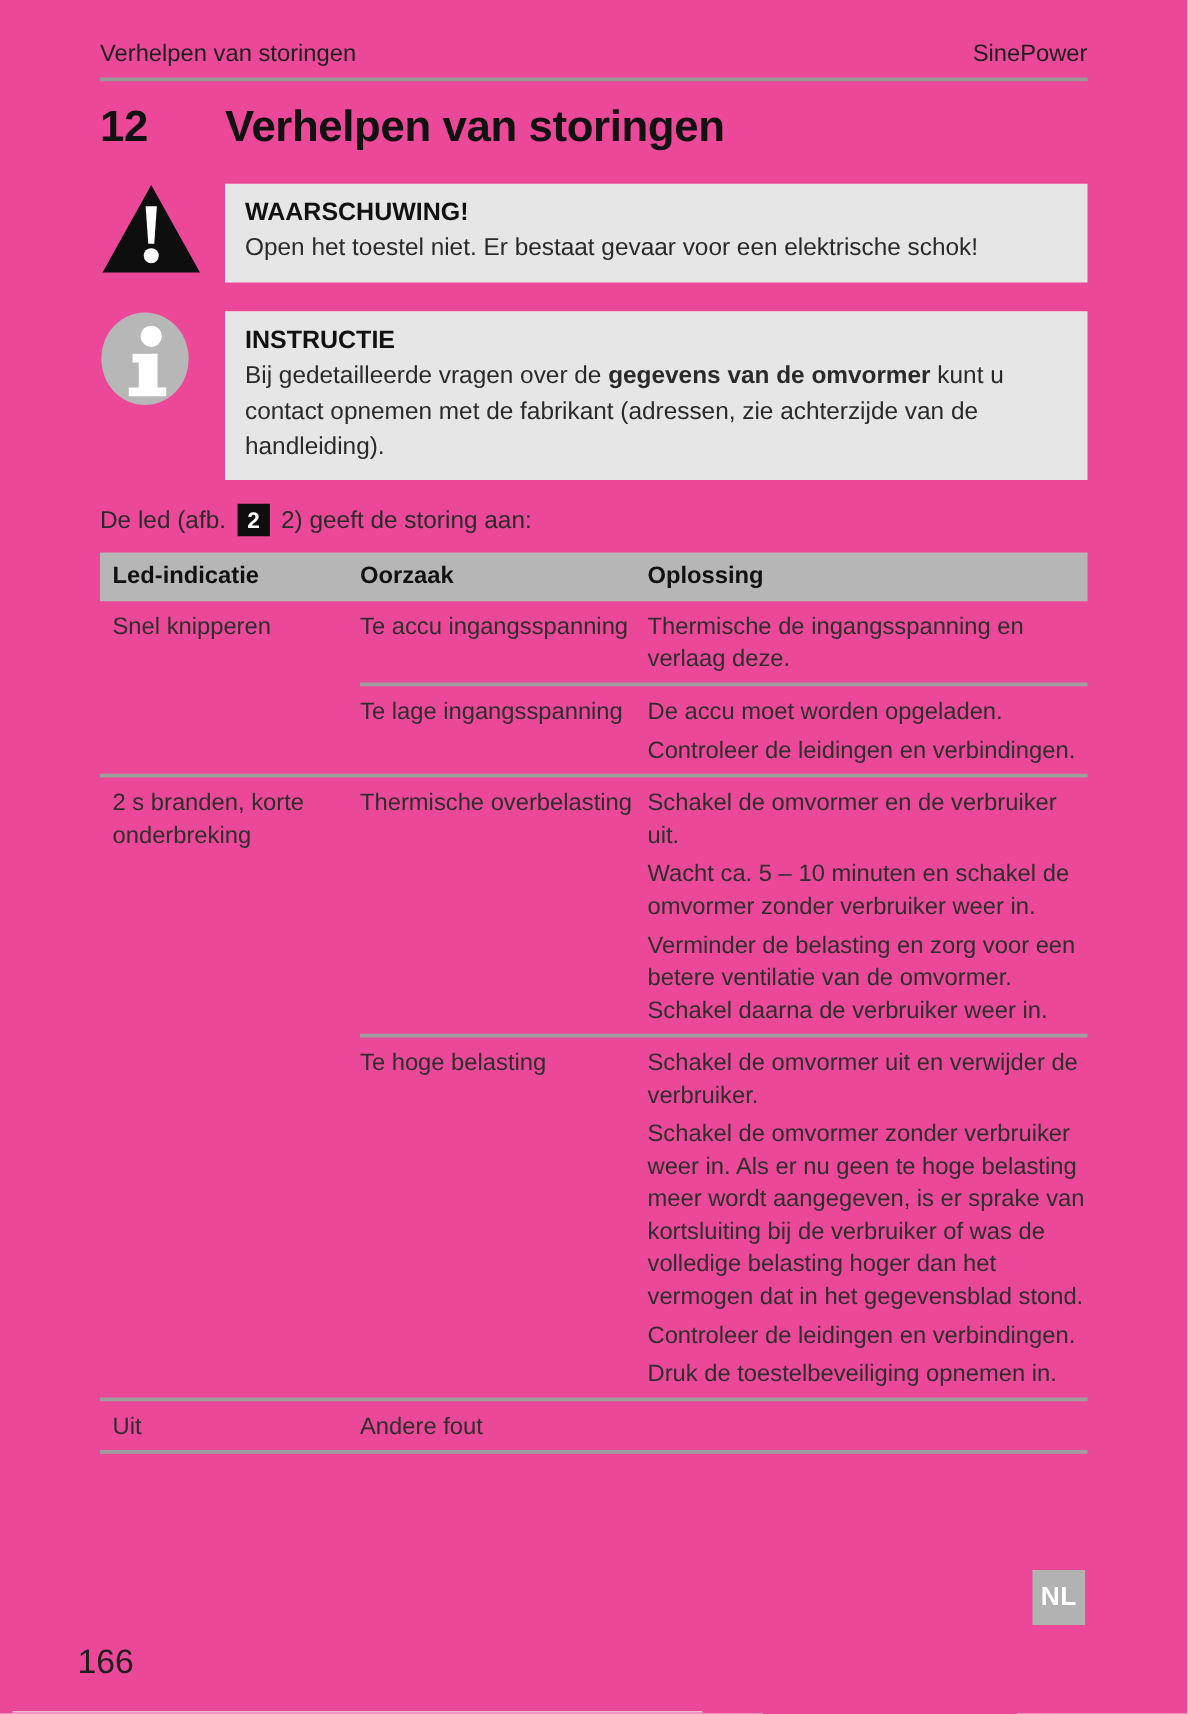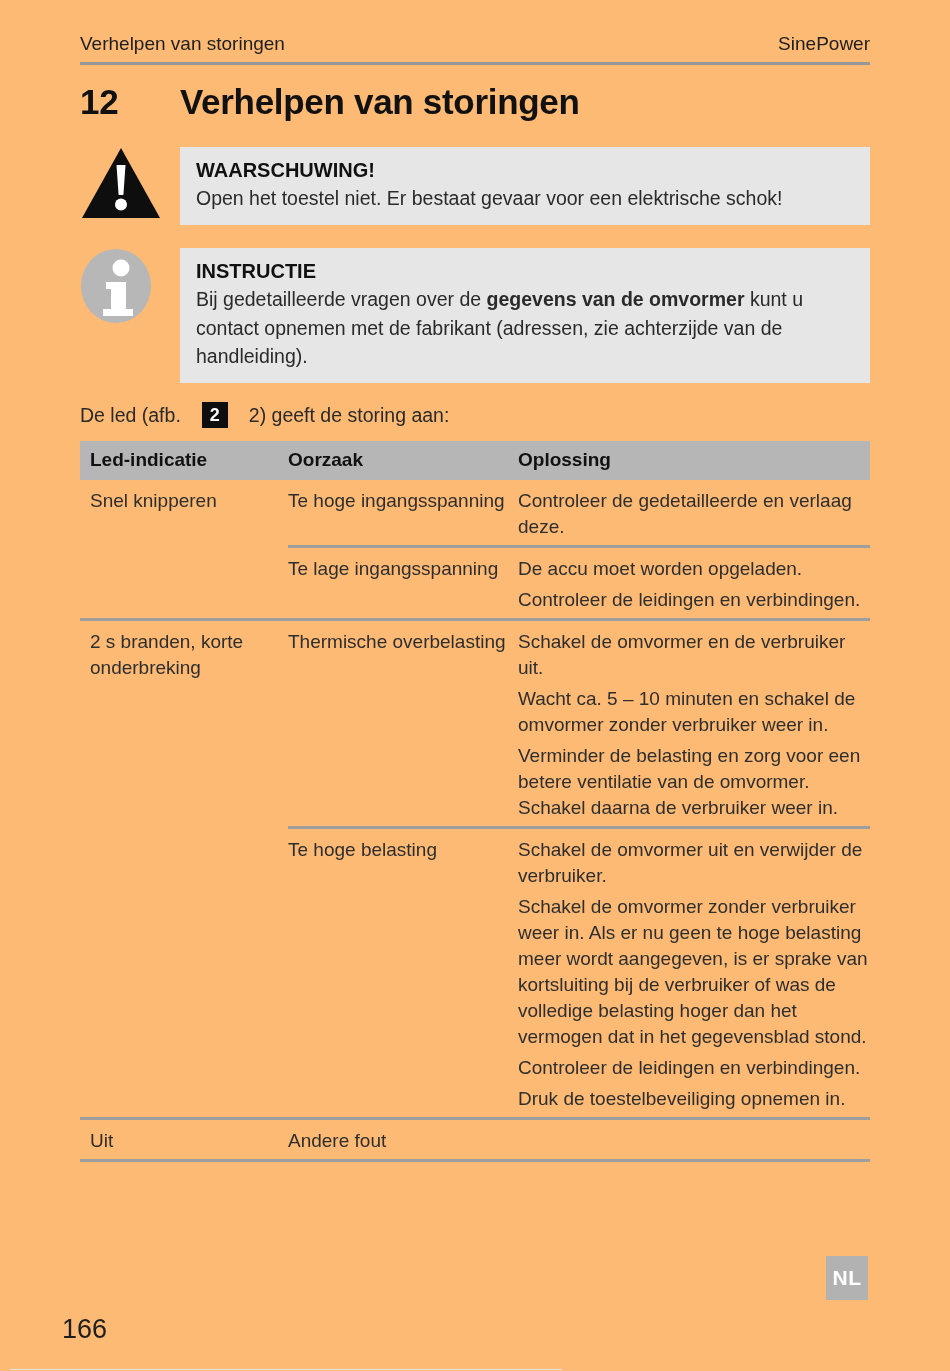--- a/index.html
+++ b/index.html
@@ -1,19 +1,19 @@
 <!DOCTYPE html>
 <html><head>
 <meta charset="utf-8">
 <style>
   html,body{margin:0;padding:0;background:#ffffff;}
   .page{
     position:relative;
     width:950px;height:1371px;
-    background:#fdba74;
+    background:#ec4899;
     font-family:"Liberation Sans", sans-serif;
     color:#262626;
     overflow:hidden;
   }
   .content{margin:0 80px;width:790px;}
 
   
   .runhead{display:flex;justify-content:space-between;align-items:flex-end;
     padding-top:33px;font-size:19px;color:#1e1e1e;}
   .runhead-rule{height:3px;background:#979797;margin-top:7px;}
@@ -25,21 +25,21 @@
 
   
   .notice{display:flex;margin-top:24px;}
   .notice .icon-col{width:100px;flex:0 0 100px;}
   .notice .box{background:#e6e6e6;flex:1;padding:10px 16px 12px 16px;}
   .notice .box h3{margin:0;font-size:20px;font-weight:700;color:#111;line-height:27px;}
   .notice .box p{margin:0;font-size:19.5px;line-height:28.5px;color:#2a2a2a;}
   .notice.note{margin-top:23px;}
 
   
-  .lead{margin-top:19px;font-size:19.5px;color:#2a2a2a;line-height:26px;display:flex;align-items:center;gap:12px;}
+  .lead{margin-top:19px;font-size:19.5px;color:#2a2a2a;line-height:26px;display:flex;align-items:center;}
   .fig-badge{display:inline-flex;align-items:center;justify-content:center;
     width:26px;height:26px;background:#0e0e0e;color:#fff;font-weight:700;
     font-size:18px;margin:0 9px 0 9px;}
 
   
   .tbl{margin-top:13px;font-size:19px;color:#2e2e2e;}
   .thead{display:grid;grid-template-columns:208px 230px 352px;background:#b6b6b6;
     height:39px;align-items:center;font-weight:700;color:#111;}
   .thead .h1{padding-left:10px;}
   .rowgroup{display:grid;grid-template-columns:208px 582px;}
@@ -119,23 +119,23 @@
       <div class="thead">
         <span class="h1">Led-indicatie</span>
         <span>Oorzaak</span>
         <span>Oplossing</span>
       </div>
 
       <div class="rowgroup">
         <div class="indication">Snel knipperen</div>
         <div class="subrows">
           <div class="subrow">
-            <div class="cause">Te hoge ingangsspanning</div>
+            <div class="cause">Te accu ingangsspanning</div>
             <div class="solution">
-              <p>Controleer de gedetailleerde en verlaag deze.</p>
+              <p>Thermische de ingangsspanning en verlaag deze.</p>
             </div>
           </div>
           <div class="subdivider"></div>
           <div class="subrow">
             <div class="cause">Te lage ingangsspanning</div>
             <div class="solution">
               <p>De accu moet worden opgeladen.</p>
               <p>Controleer de leidingen en verbindingen.</p>
             </div>
           </div>

